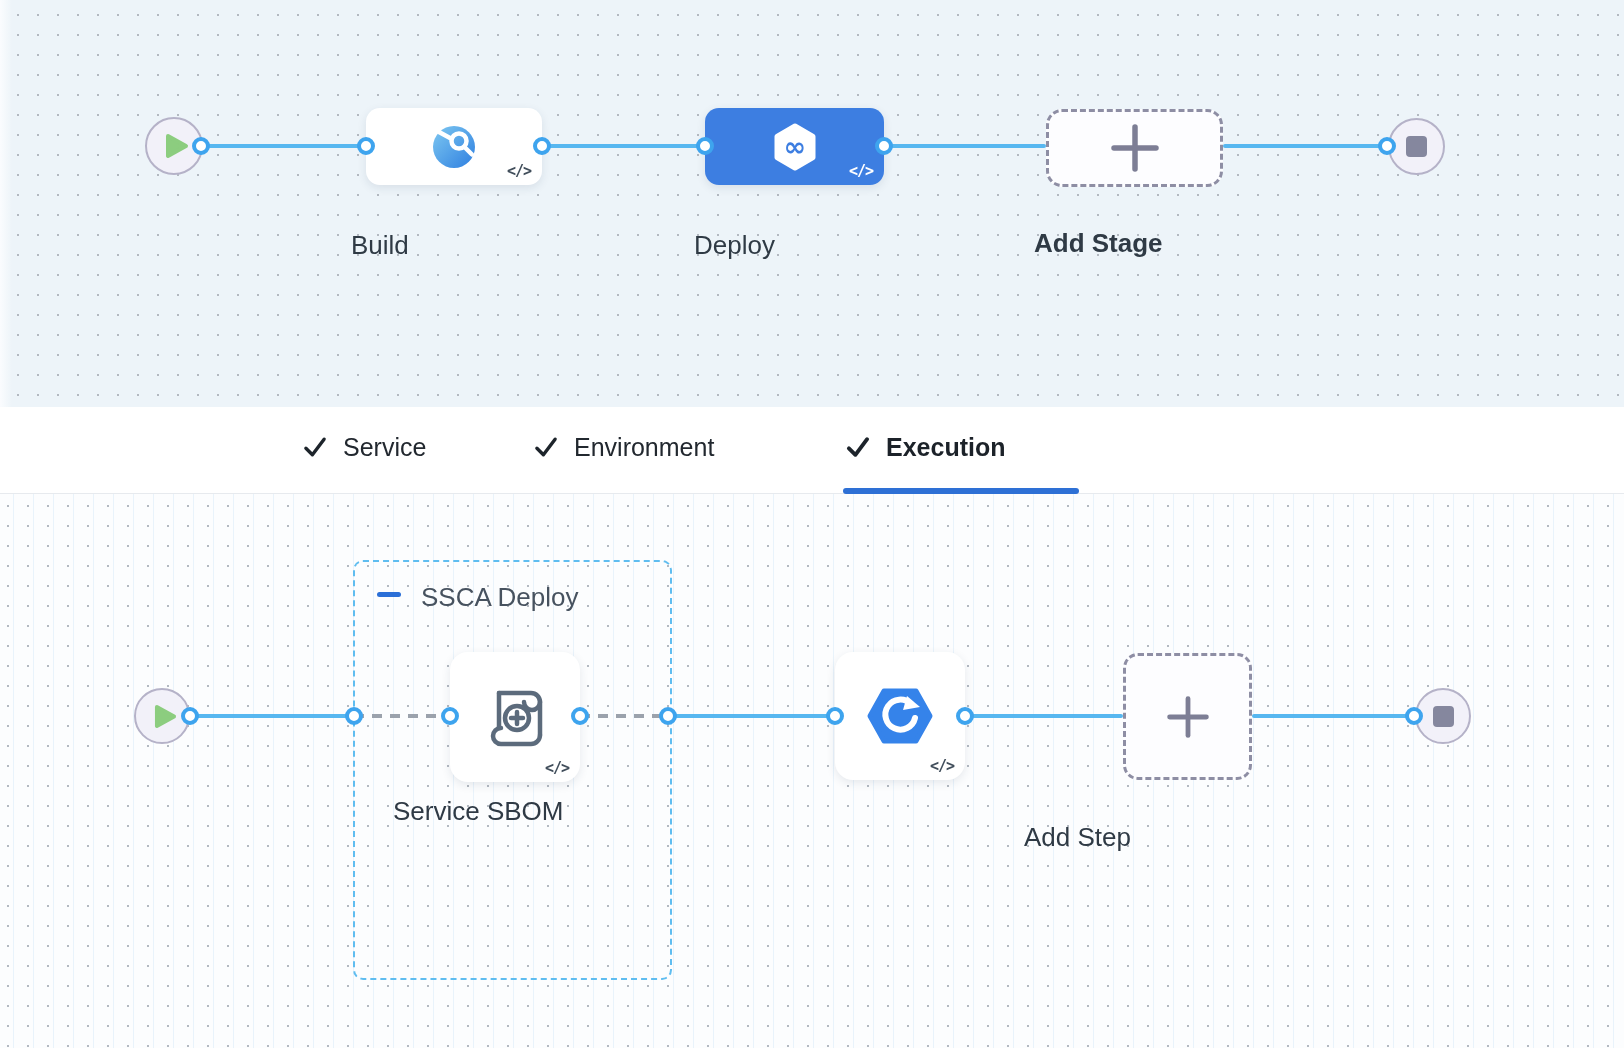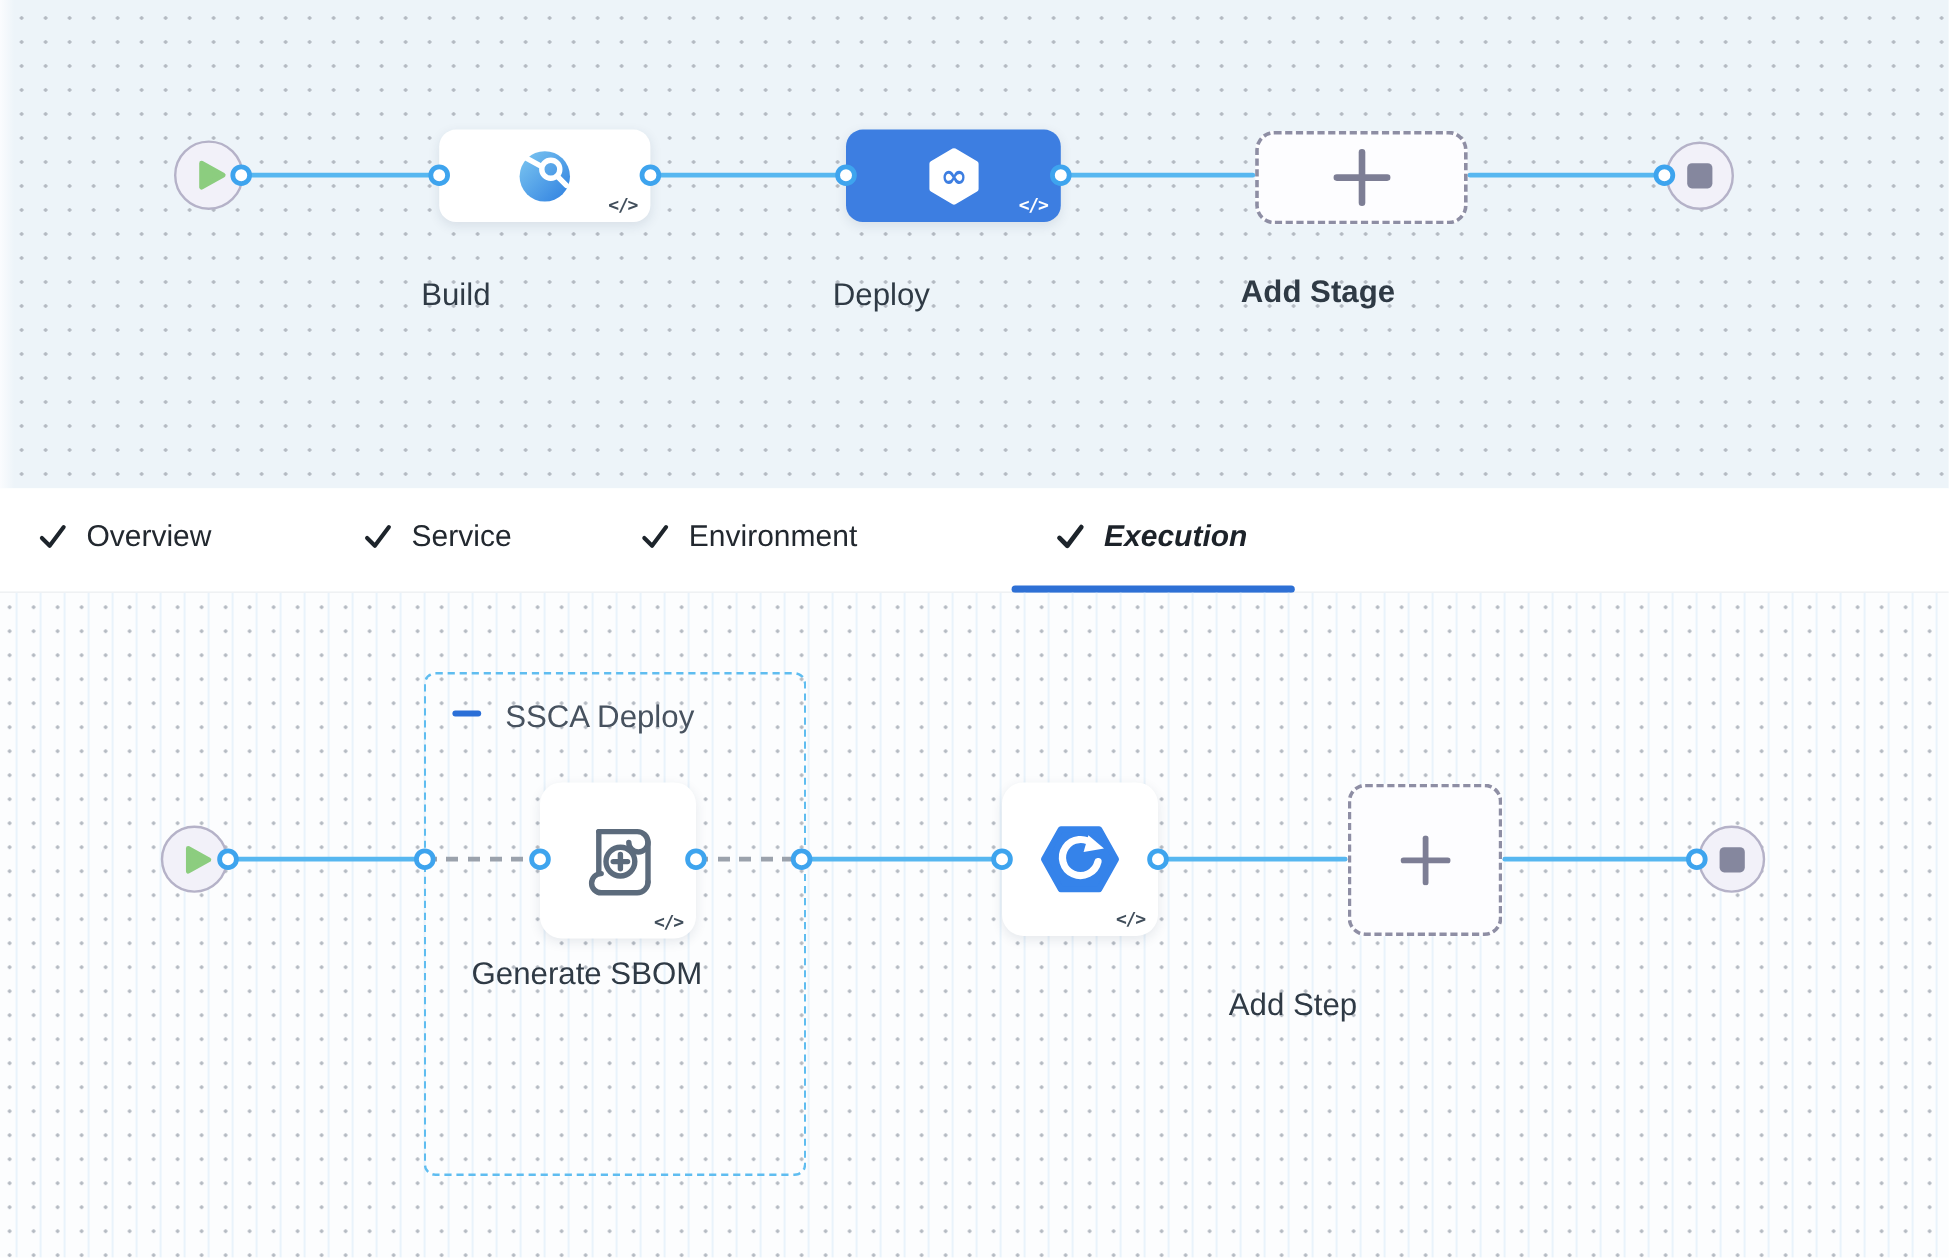--- a/index.html
+++ b/index.html
@@ -119,39 +119,33 @@
   <div class="ring" style="left:696px;top:137px;"></div>
   <div class="ring" style="left:875px;top:137px;"></div>
   <div class="ring" style="left:1378px;top:137px;"></div>
 
   <div class="flow-label" style="left:351px;top:230px;width:200px;">Build</div>
   <div class="flow-label" style="left:694px;top:230px;width:200px;">Deploy</div>
   <div class="flow-label" style="left:1034px;top:228px;width:200px;font-weight:bold;">Add Stage</div>
 </div>
 
 <div class="tabbar">
-  <div class="tab" style="left:31px;">
-    <svg class="chk" viewBox="0 0 20 20">
-      <path d="M3 11 L8 16 L17 4" fill="none" stroke="#1d242b" stroke-width="2.6" stroke-linecap="round" stroke-linejoin="round"></path>
-      </svg>
-    <span>Overview</span>
-  </div>
   <div class="tab" style="left:533px;">
     <svg class="chk" viewBox="0 0 20 20">
       <path d="M3 11 L8 16 L17 4" fill="none" stroke="#1d242b" stroke-width="2.6" stroke-linecap="round" stroke-linejoin="round"></path>
       </svg>
     <span>Environment</span>
   </div>
   <div class="tab" style="left:302px;">
     <svg class="chk" viewBox="0 0 20 20">
       <path d="M3 11 L8 16 L17 4" fill="none" stroke="#1d242b" stroke-width="2.6" stroke-linecap="round" stroke-linejoin="round"></path>
       </svg>
     <span>Service</span>
   </div>
-  <div class="tab active" style="left:879px;font-style:italic;">
+  <div class="tab active" style="left:845px;">
     <svg class="chk" viewBox="0 0 20 20">
       <path d="M3 11 L8 16 L17 4" fill="none" stroke="#1d242b" stroke-width="3" stroke-linecap="round" stroke-linejoin="round"></path>
       </svg>
     <span>Execution</span>
   </div>
   <div class="tab-underline" style="left:843px;width:236px;"></div>
 </div>
 
 <div class="canvas-bottom">
 
@@ -210,15 +204,15 @@
 
   <div class="ring" style="left:181px;top:213px;"></div>
   <div class="ring" style="left:345px;top:213px;"></div>
   <div class="ring" style="left:441px;top:213px;"></div>
   <div class="ring" style="left:571px;top:213px;"></div>
   <div class="ring" style="left:659px;top:213px;"></div>
   <div class="ring" style="left:826px;top:213px;"></div>
   <div class="ring" style="left:956px;top:213px;"></div>
   <div class="ring" style="left:1405px;top:213px;"></div>
 
-  <div class="flow-label" style="left:393px;top:302px;width:240px;">Generate SBOM</div>
+  <div class="flow-label" style="left:393px;top:302px;width:240px;">Service SBOM</div>
   <div class="flow-label" style="left:1024px;top:300px;width:200px;margin-top:28px;">Add Step</div>
 </div>
 
 </body></html>

